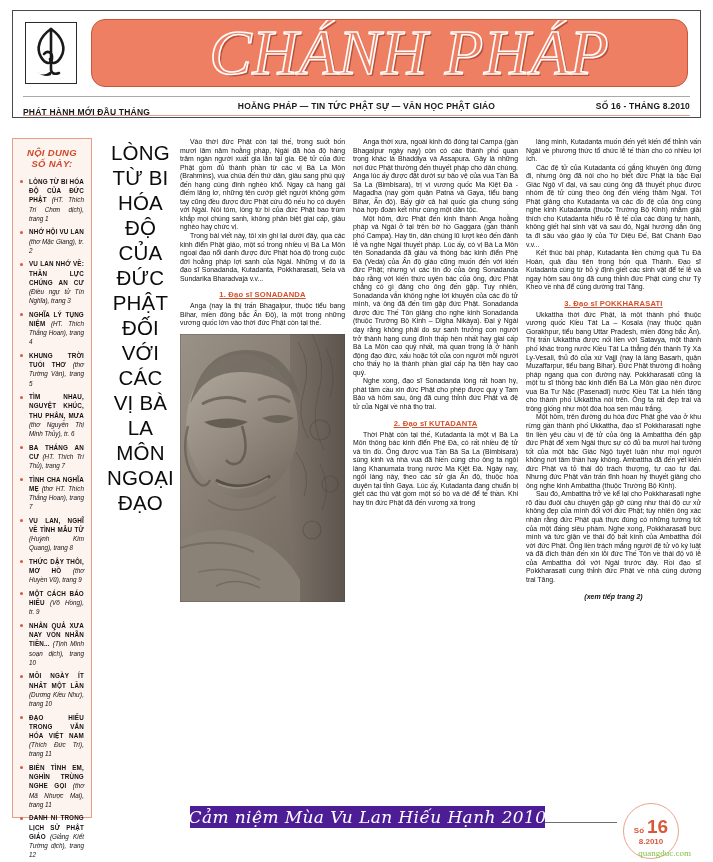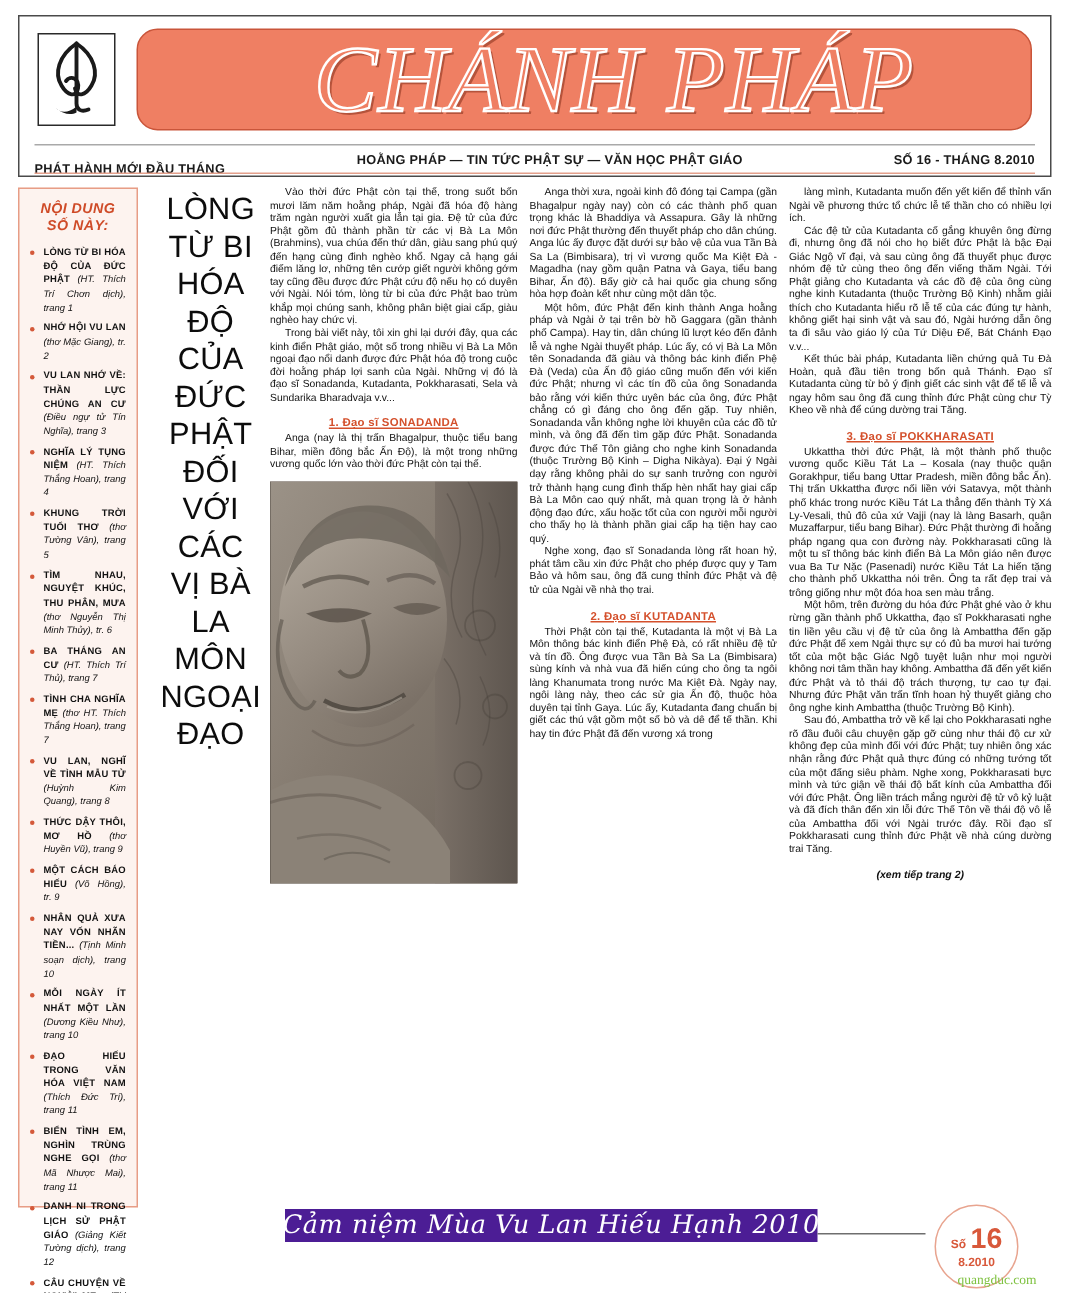--- a/index.html
+++ b/index.html
@@ -70,21 +70,21 @@
     font-size:8.5px; font-weight:bold; color:#1a1a1a;
     letter-spacing:.2px;
   }
   .mast-foot .center { flex:1; text-align:center; }
   .mast-foot .left { width:170px; font-weight:bold;margin-top:12px; }
   .mast-foot .right { width:150px; text-align:right; font-weight:bold; }
 
   
   .content {
     position:relative;
-    margin-top:7px;
+    margin-top:20px;
     width:689px; height:680px;
     display:flex;
     gap:0;
   }
 
   
   .toc {
     width:160px;
     border:1px solid #e79d86;
     background:#fdf3ef;

